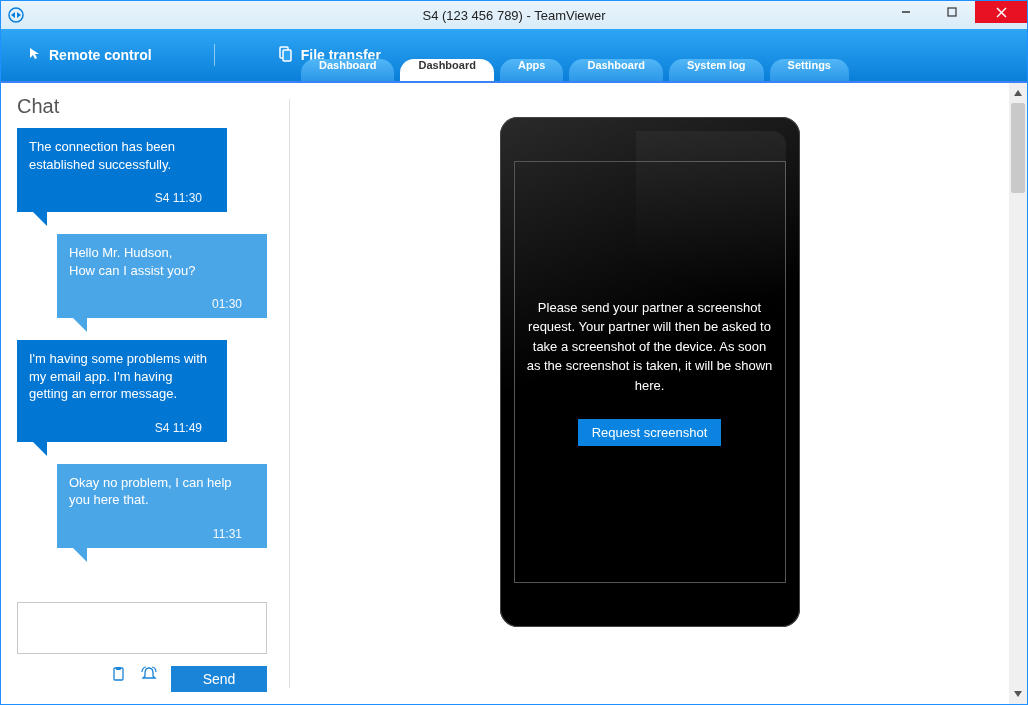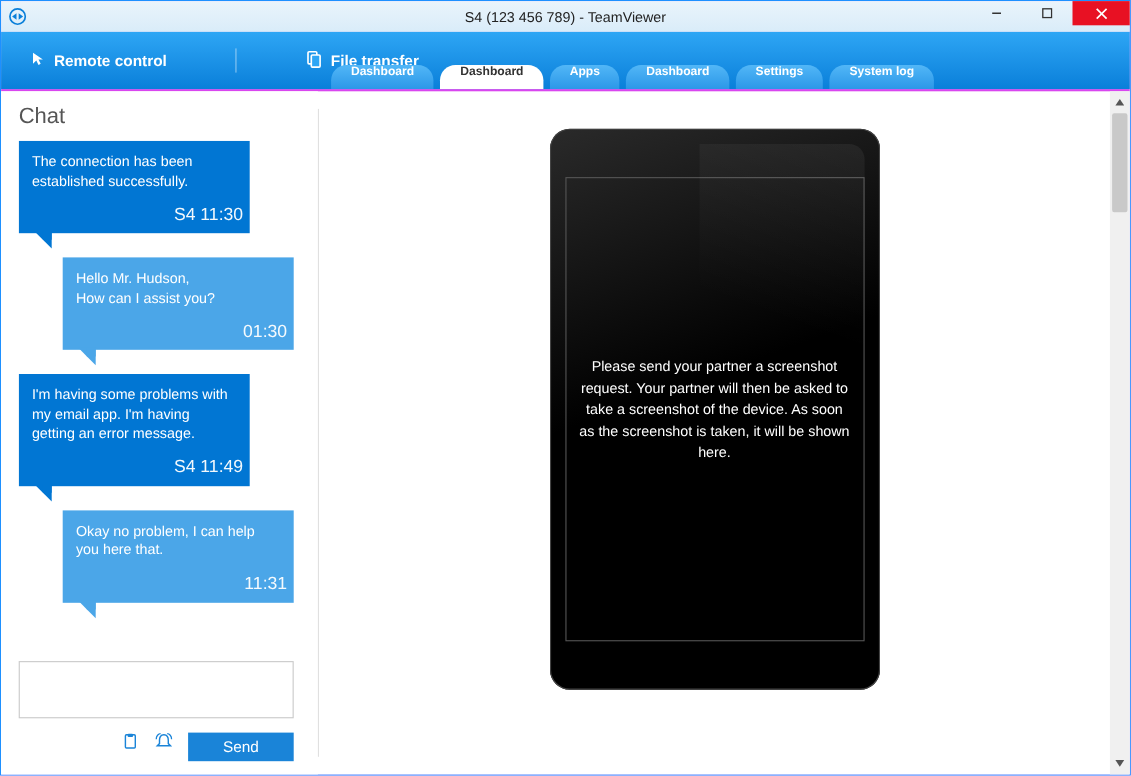--- a/index.html
+++ b/index.html
@@ -13,26 +13,26 @@
   .win-btn.close { background:#e81123; color:#fff; width:52px; }
 
   .menubar { height: 52px; background: linear-gradient(to bottom,#2ea6f5,#0a7fd9); display:flex; align-items:center; padding-left:16px; color:#fff; font-size:14px; font-weight:600; position:relative;gap:48px; }
   .menu-item { display:flex; align-items:center; gap:6px; padding:4px 8px; cursor:pointer; }
   .menu-divider { width:1px; height:22px; background:rgba(255,255,255,0.5); margin:0 6px; }
   .tabs { position:absolute; left:300px; bottom:0; display:flex; gap:6px; }
   .tab { padding:0 18px 10px 18px; color:#fff; font-size:11px; font-weight:600; background:linear-gradient(to bottom,#52b7f7,#2b97e8); border-radius:14px 14px 0 0; cursor:pointer; position:relative; }
   .tab.active { background:#fff; color:#333; }
   .tab.active::before, .tab.active::after { content:""; position:absolute; bottom:0; width:14px; height:14px; background:transparent; }
   
-  .body { flex:1; display:flex; min-height:0; background:#fff; border-top:2px solid #d946ef;}
+  .body { flex:1; display:flex; min-height:0; background:#fff; border-top:2px solid #3b82f6;}
   .chat-panel { width:288px; background:#fff; display:flex; flex-direction:column; padding:12px 10px 12px 16px; }
   .chat-title { font-size:20px; color:#555; font-weight:400; margin-bottom:10px; }
   .chat-messages { flex:1; overflow:hidden; }
   .bubble { position:relative; padding:10px 12px 39px 12px; color:#fff; font-size:13px; line-height:1.35; margin-bottom:22px; max-width:210px; }
-  .bubble .meta { position:absolute; right:6px; bottom:6px; font-size:16px; opacity:0.95; }
+  .bubble .meta { position:absolute; right:25px; bottom:6px; font-size:12px; opacity:0.95; }
   .bubble.dark { background:#0176d3; margin-left:0; }
   .bubble.light { background:#4ba6e8; margin-left:40px; }
   .bubble.dark::after { content:""; position:absolute; left:14px; bottom:-14px; border:8px solid transparent; border-top-color:#0176d3; border-right-color:#0176d3; }
   .bubble.light::after { content:""; position:absolute; left:14px; bottom:-14px; border:8px solid transparent; border-top-color:#4ba6e8; border-right-color:#4ba6e8; }
   .chat-input-row { margin-top:auto; }
   .chat-textarea { width:250px; height:52px; border:1px solid #c9c9c9; resize:none; padding:6px; font-size:13px; outline:none; }
   .chat-actions { display:flex; justify-content:flex-end; gap:14px; margin-top:8px; width:250px;}
   .small-icon { color:#1a84d8; cursor:pointer; }
   .send-btn { background:#1a84d8; color:#fff; border:none; width:96px; height:26px; font-size:14px; cursor:pointer; }
 
@@ -101,22 +101,22 @@
           </svg>
       </span>
       <span>File transfer</span>
     </div>
 
     <div class="tabs">
       <div class="tab">Dashboard</div>
       <div class="tab active">Dashboard</div>
       <div class="tab">Apps</div>
       <div class="tab">Dashboard</div>
+      <div class="tab">System log</div>
       <div class="tab">Settings</div>
-      <div class="tab">System log</div>
     </div>
   </div>
 
   <div class="body">
 
     <div class="chat-panel">
       <div class="chat-title">Chat</div>
       <div class="chat-messages">
         <div class="bubble dark">
           <span>The connection has been established successfully.</span>
@@ -156,20 +156,21 @@
       </div>
     </div>
 
     <div class="divider-v"></div>
 
     <div class="main-panel">
       <div class="device">
         <div class="device-glare"></div>
         <div class="device-screen">
           <div>Please send your partner a screenshot request. Your partner will then be asked to take a screenshot of the device. As soon as the screenshot is taken, it will be shown here.</div>
+          <button class="req-btn">Request screenshot</button>
         </div>
       </div>
     </div>
 
     <div class="scrollbar-right">
       <div class="scroll-arrow">
         <svg width="10" height="10">
             <polygon points="5,2 9,8 1,8" fill="#555"></polygon>
           </svg>
       </div>

